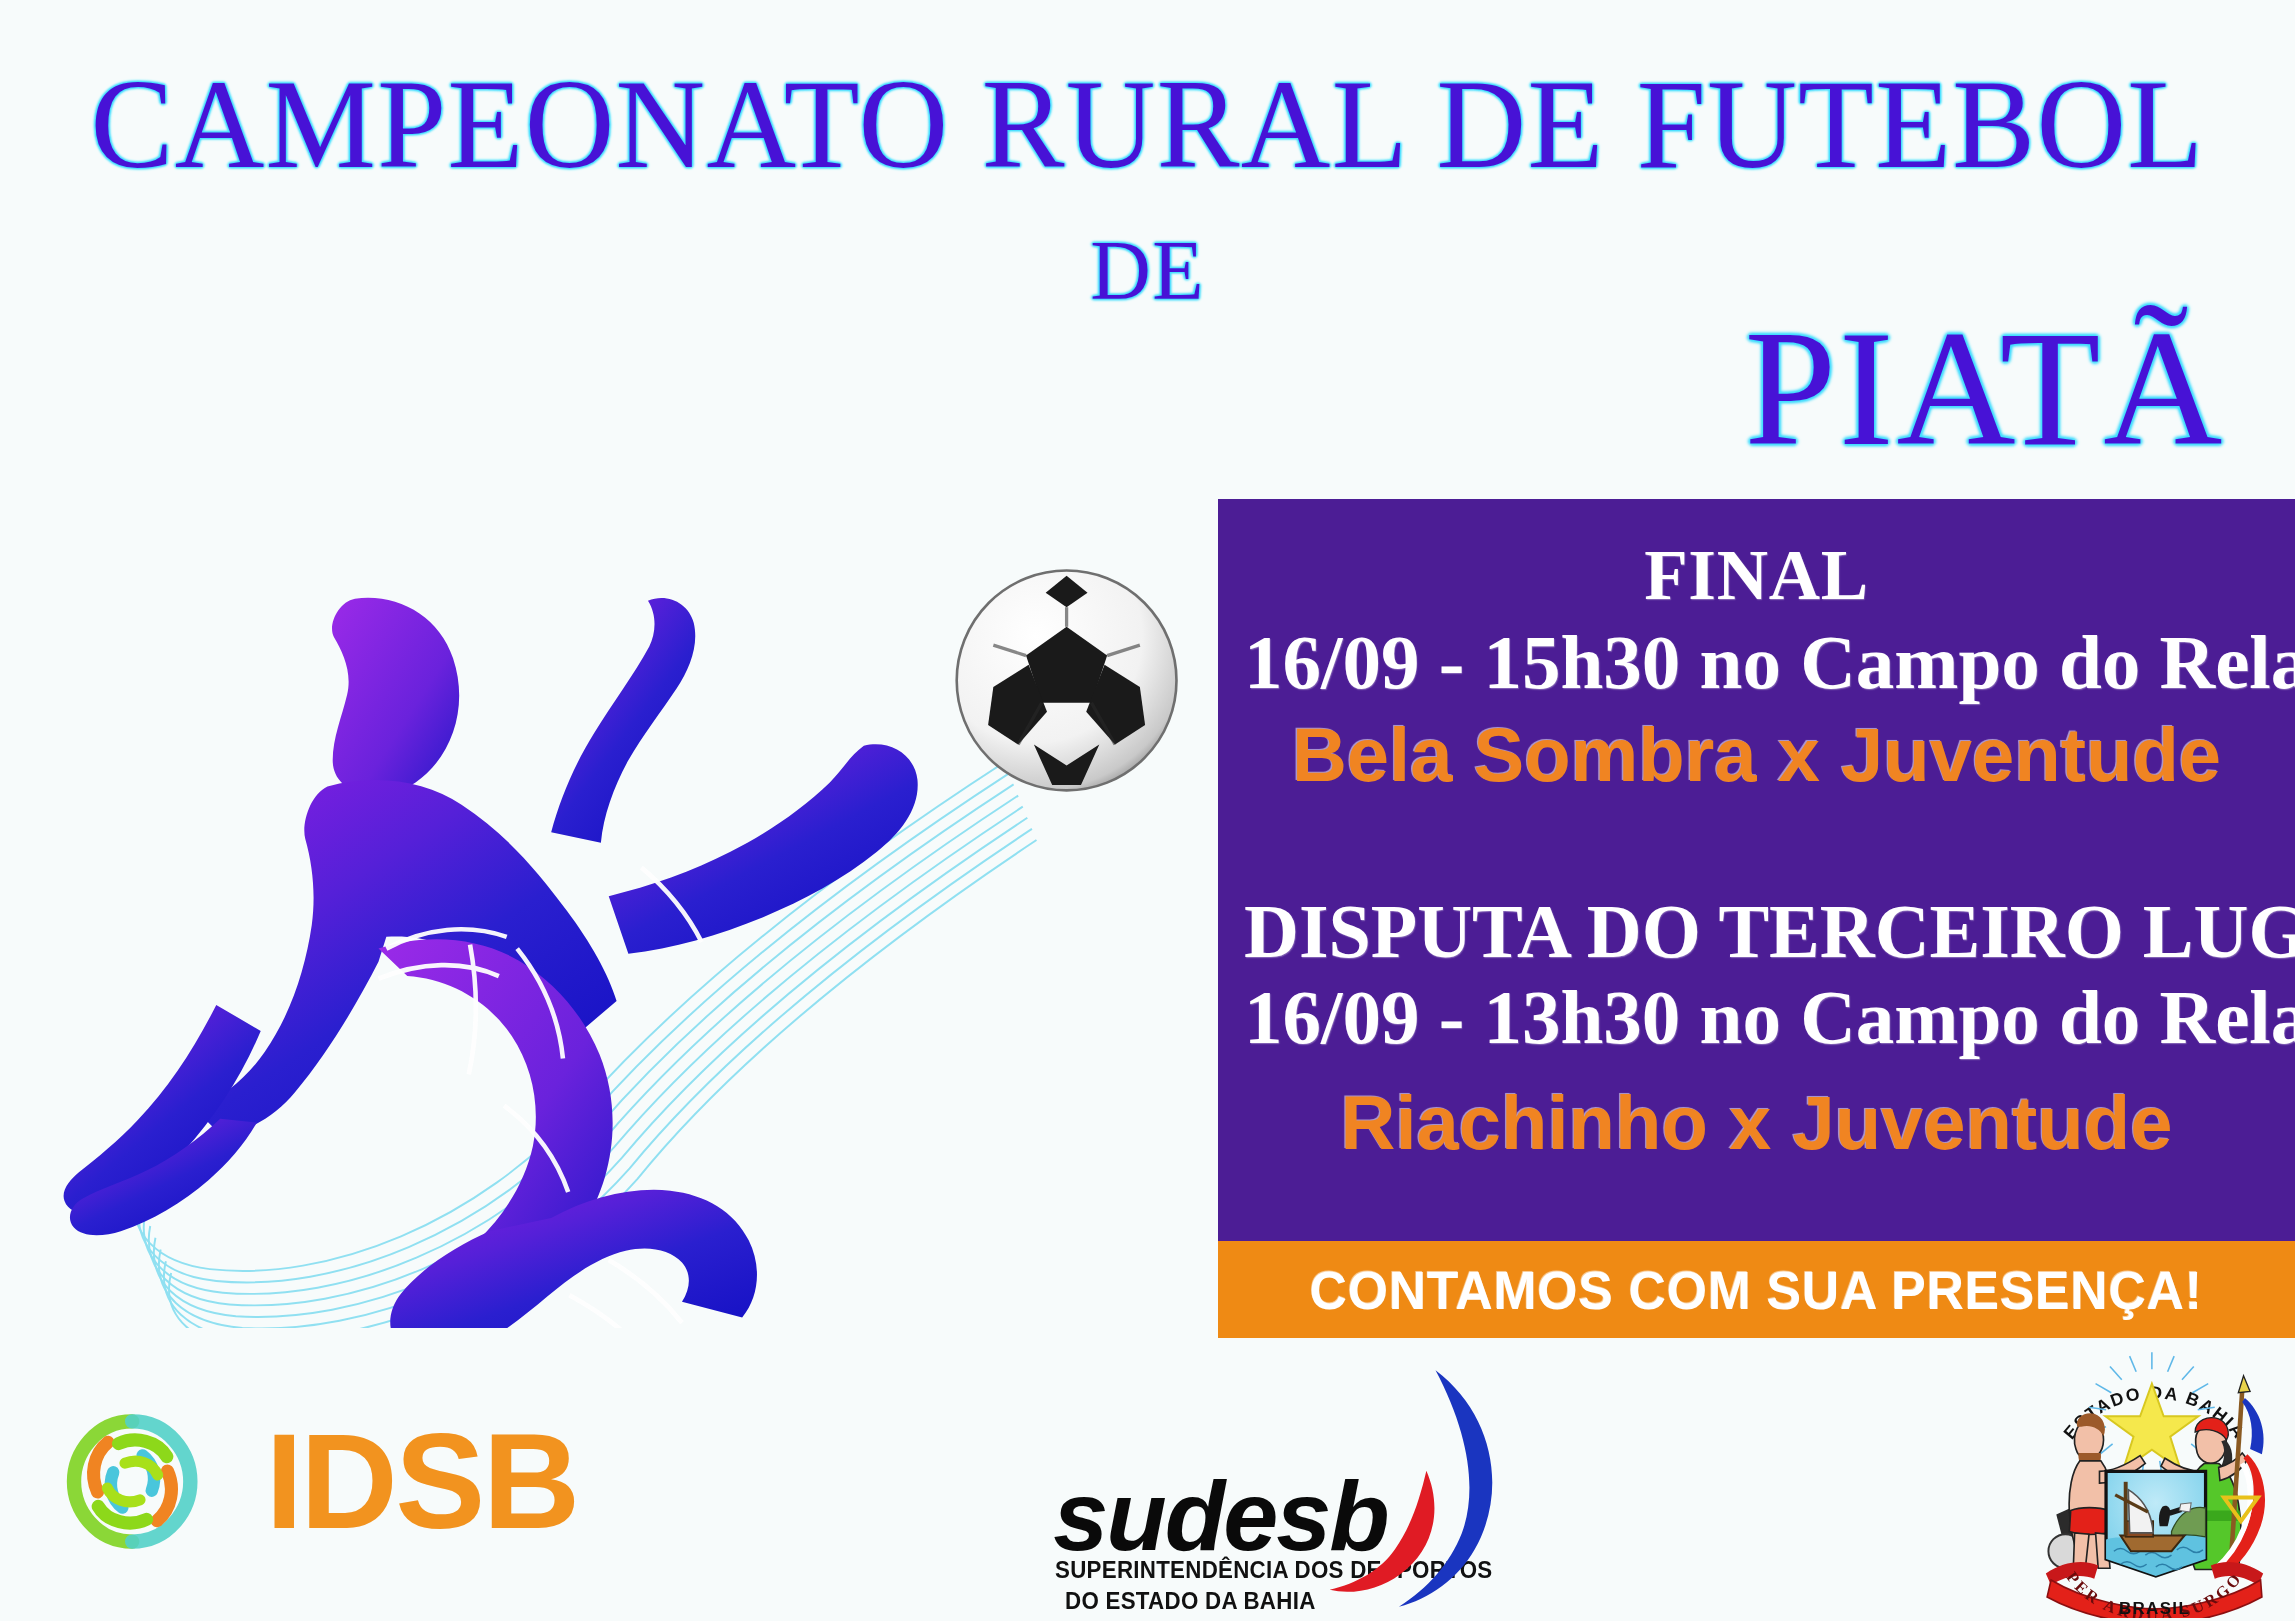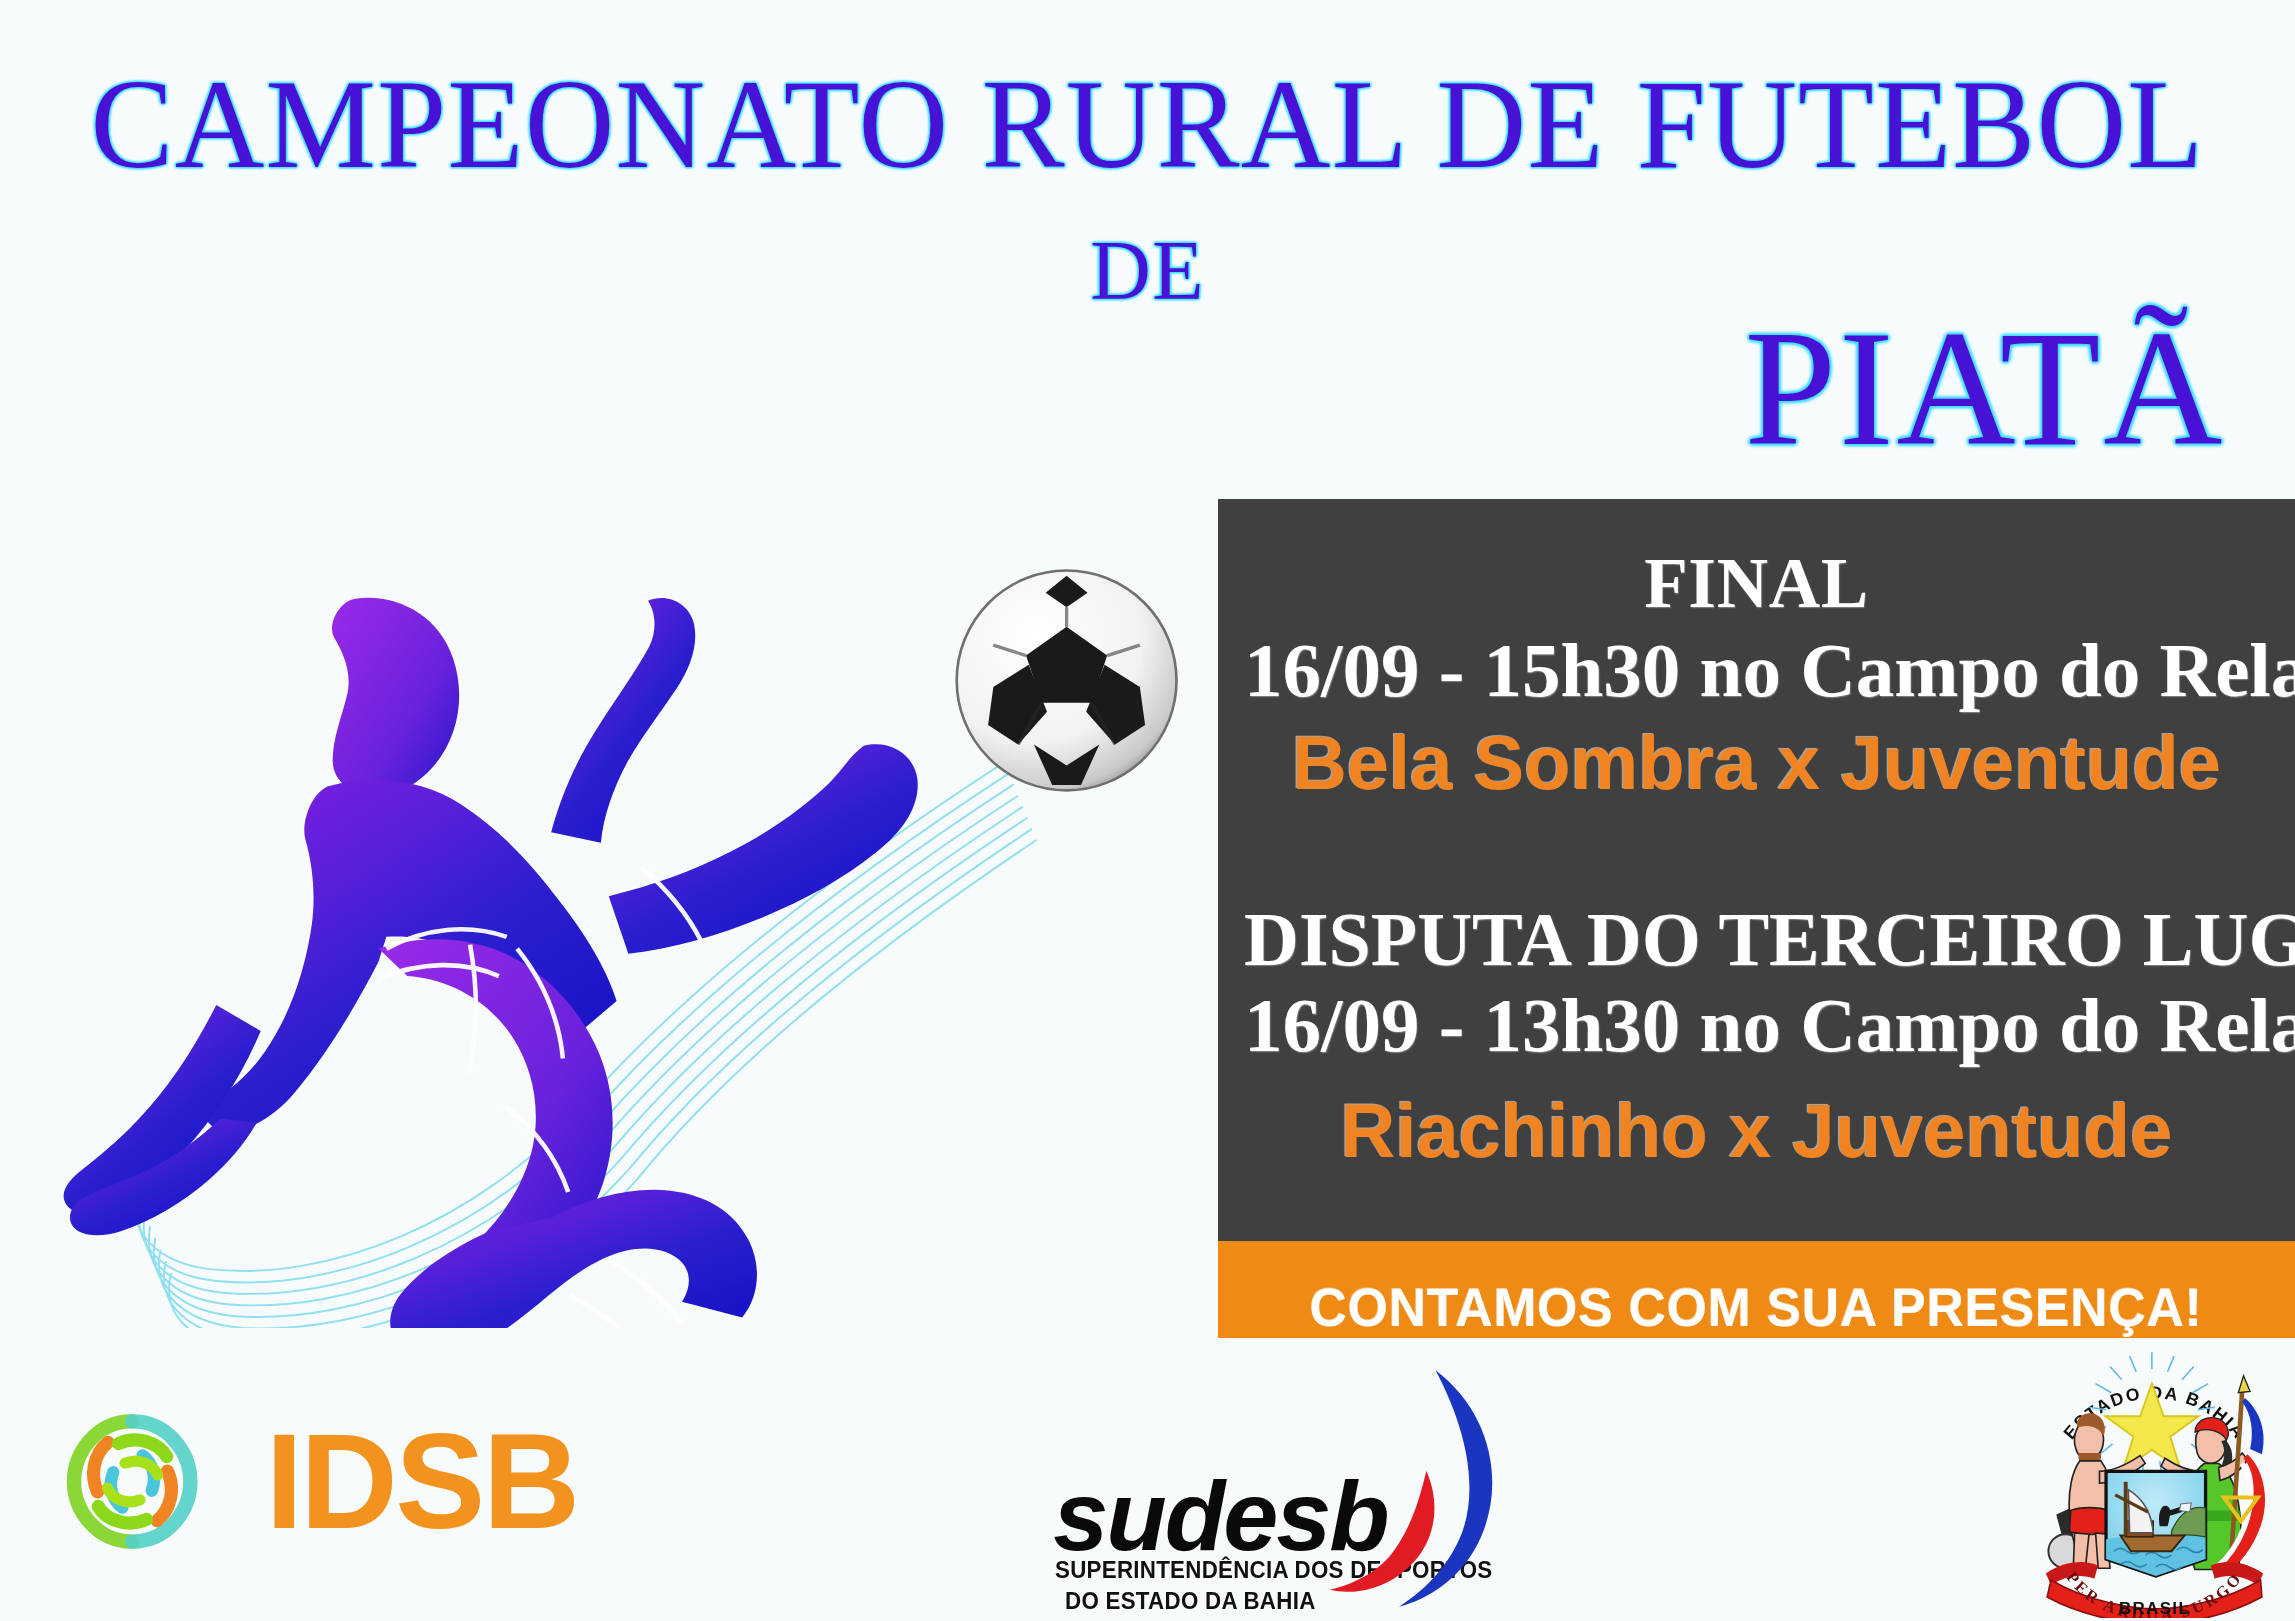--- a/index.html
+++ b/index.html
@@ -73,22 +73,22 @@
     left:19.6px; top:530px;
     width:1184px; height:798px;
   }
   .player-art svg { display:block; width:100%; height:100%; }
 
   
   .info-panel {
     position:absolute;
     left:1218px; top:499px;
     width:1077px; height:742px;
-    background:#404040;
-    padding:16px 26px;
+    background:#4c1d95;
+    padding:8px 26px;
   }
   .info-inner { position:relative; width:100%; height:100%; }
 
   .panel-white {
     font-family:"Liberation Serif", serif;
     color:#ffffff;
     text-align:center;
     font-weight:700;
     line-height:1.05;
     white-space:nowrap;
@@ -111,21 +111,21 @@
   .r-third-label   { position:absolute; left:0; top:385px; width:100%; font-size:76px; letter-spacing:0px; }
   .r-third-when    { position:absolute; left:0; top:470px; width:100%; font-size:77px; }
   .r-third-match   { position:absolute; left:0; top:576px; width:100%; font-size:76px; }
 
   
   .cta-banner {
     position:absolute;
     left:1218px; top:1241px;
     width:1077px; height:97px;
     background:#ef8a14;
-    display:flex; align-items:flex-end; justify-content:center;
+    display:flex; align-items:center; justify-content:center;
   }
   .cta-text {
     font-family:"Liberation Sans", sans-serif;
     font-weight:700;
     font-size:54px;
     color:#ffffff;
     letter-spacing:0.7px;
     white-space:nowrap;
     transform:scaleX(0.96);
     text-shadow:-0.7px -0.7px 0.7px rgba(255,255,255,0.6);

